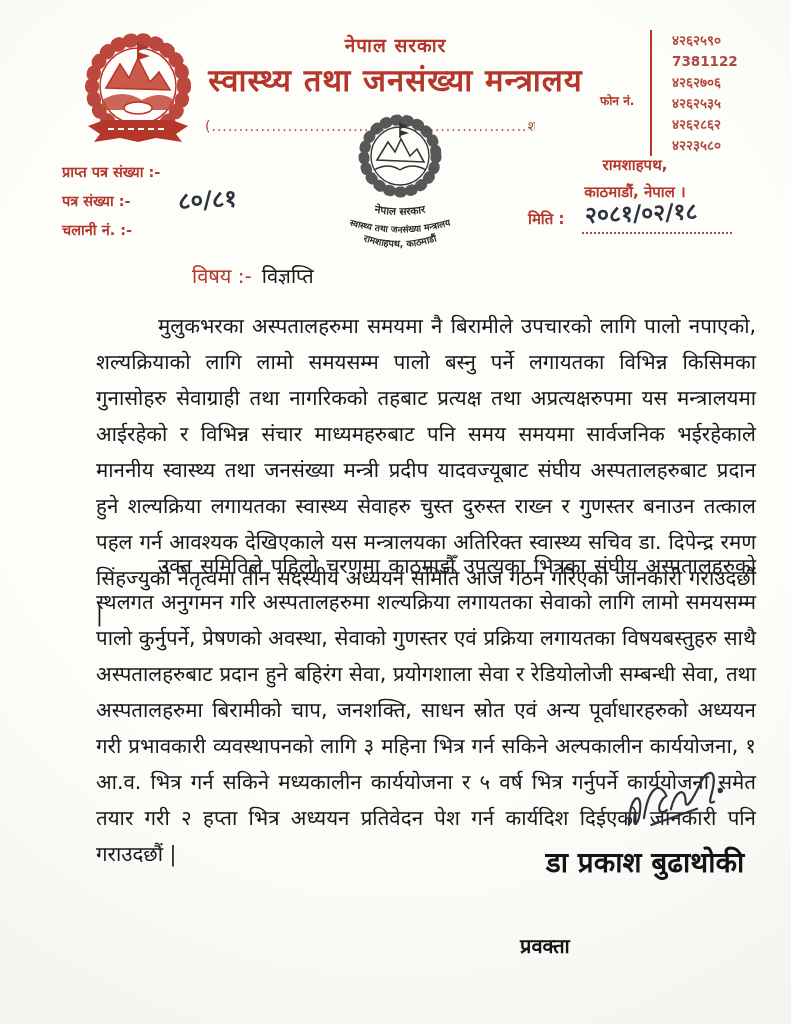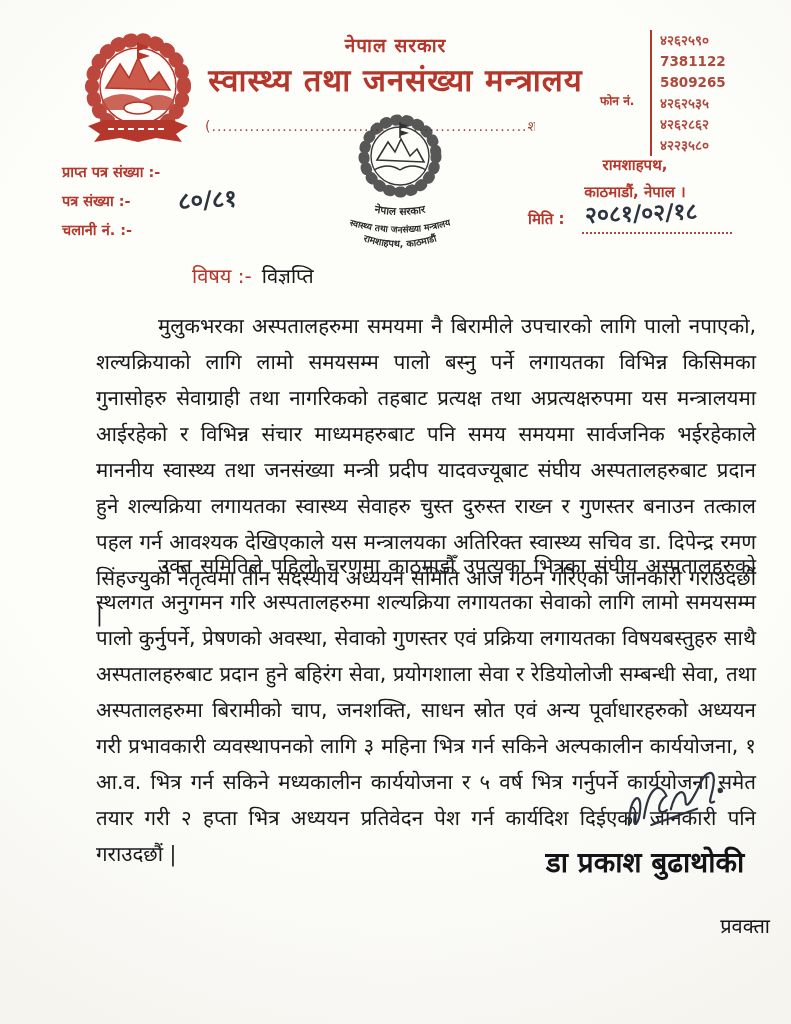--- a/index.html
+++ b/index.html
@@ -12,21 +12,21 @@
   
   .gov-line{position:absolute;top:32px;left:0;width:791px;text-align:center;
     color:#b5372c;font-size:19px;font-weight:bold;letter-spacing:1px;}
   .ministry-line{position:absolute;top:58px;left:0;width:791px;text-align:center;
     color:#b5372c;font-size:31px;font-weight:bold;letter-spacing:1px;}
   .branch-line{position:absolute;top:116px;left:205px;width:330px;
     color:#a8483c;font-size:14px;letter-spacing:1px;white-space:nowrap;overflow:hidden;}
   .emblem{position:absolute;top:30px;left:72px;}
   .phone-label{position:absolute;top:92px;left:600px;color:#b5372c;font-size:12px;font-weight:bold;}
   .phone-col{position:absolute;top:30px;left:650px;border-left:2px solid #b5372c;
-    padding-left:8px;color:#b0493d;font-size:13.5px;font-weight:bold;line-height:21px;}
+    padding-left:20px;color:#b0493d;font-size:13.5px;font-weight:bold;line-height:21px;}
   
   .meta-left{position:absolute;top:158px;left:62px;color:#b5372c;font-size:14.5px;
     font-weight:bold;line-height:29px;}
   .hand{font-family:"DejaVu Serif","Liberation Serif",serif;color:#2e3340;}
   .letter-no-value{position:absolute;top:182px;left:178px;font-size:24px;
     transform:rotate(-3deg);font-weight:bold;}
   .meta-right{position:absolute;top:152px;left:520px;width:230px;text-align:center;
     color:#b5372c;font-size:15px;font-weight:bold;line-height:27px;}
   .date-row{position:absolute;top:208px;left:528px;color:#b5372c;font-size:15px;font-weight:bold;}
   .date-value{position:absolute;top:196px;left:585px;font-size:23px;font-weight:bold;
@@ -40,22 +40,22 @@
   
   .body-text{position:absolute;left:88px;width:676px;color:#17171a;
     font-size:20.5px;line-height:36px;text-align:justify;font-weight:500;}
   .para1{top:300px;}
   .para2{top:540px;}
   .body-text p{margin:8px;text-indent:62px;}
   
   .sig-scribble{position:absolute;top:768px;left:618px;}
   .sig-name{position:absolute;top:842px;left:520px;width:250px;text-align:center;
     color:#141418;font-size:28px;font-weight:bold;}
-  .sig-title{position:absolute;top:912px;left:520px;width:250px;text-align:right;
-    color:#141418;font-size:20px;font-weight:normal;}
+  .sig-title{position:absolute;top:932px;left:520px;width:250px;text-align:left;
+    color:#141418;font-size:20px;font-weight:bold;}
 </style>
 </head>
 <body>
 
 <div class="page">
 
   <svg class="emblem" width="132" height="122" viewBox="0 0 132 122" aria-hidden="true">
     <circle cx="66" cy="56" r="46" fill="none" stroke="#b5372c" stroke-width="14" stroke-dasharray="2 11" stroke-linecap="round" opacity="0.92"></circle>
     <circle cx="66" cy="56" r="38" fill="#fffdf9" stroke="#b5372c" stroke-width="1.5"></circle>
     <line x1="66" y1="12" x2="66" y2="32" stroke="#b5372c" stroke-width="2"></line>
@@ -68,21 +68,21 @@
   </svg>
 
   <div class="gov-line">नेपाल सरकार</div>
   <div class="ministry-line">स्वास्थ्य तथा जनसंख्या मन्त्रालय</div>
   <div class="branch-line">(..........................................................शाखा)</div>
 
   <div class="phone-label">फोन नं.</div>
   <div class="phone-col">
     <div>४२६२५९०</div>
     <div>7381122</div>
-    <div>5809265</div>
+    <div>४२६२७०६</div>
     <div>४२६२५३५</div>
     <div>४२६२८६२</div>
     <div>४२२३५८०</div>
   </div>
 
   <div class="meta-left">
     <div>प्राप्त पत्र संख्या :-</div>
     <div>पत्र संख्या :-</div>
     <div>चलानी नं. :-</div>
   </div>

